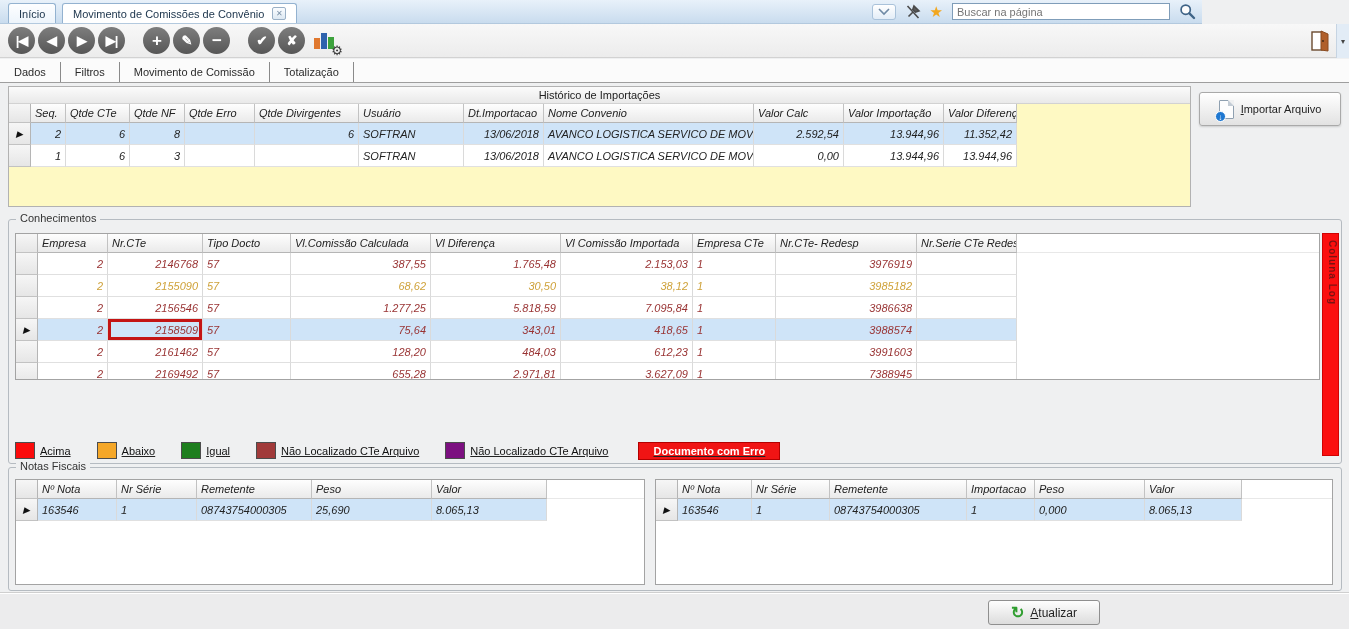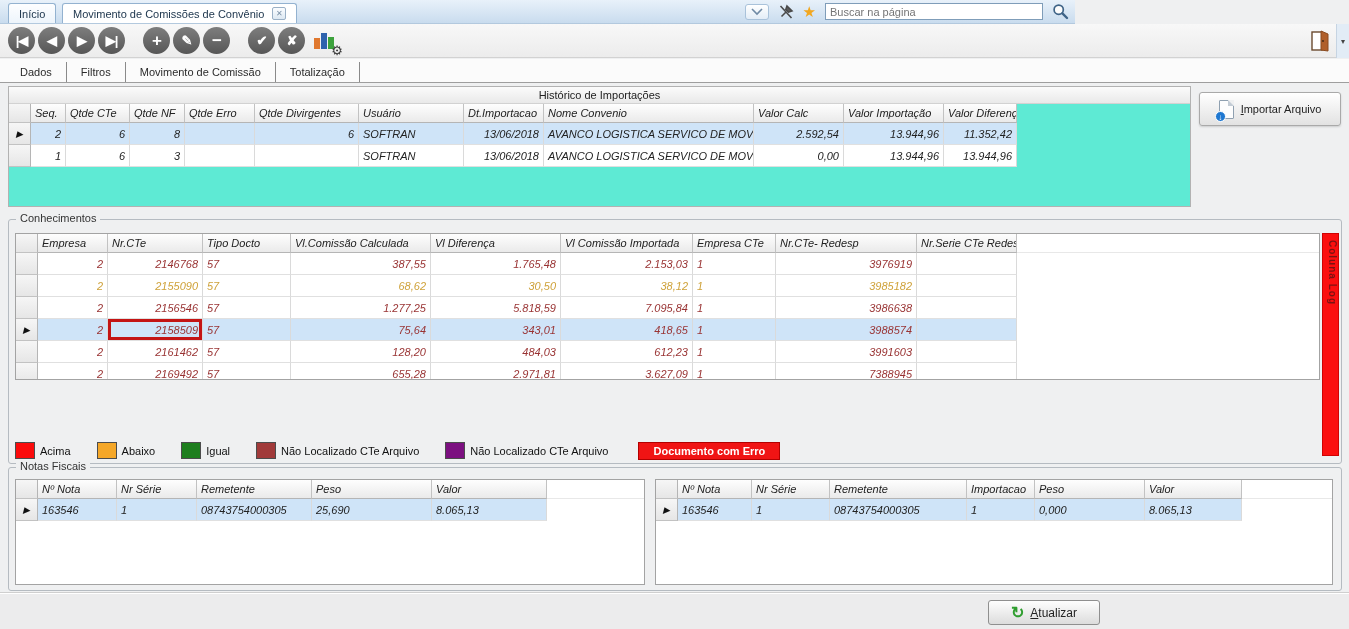--- a/index.html
+++ b/index.html
@@ -4,21 +4,21 @@
 <style>
   * { box-sizing: border-box; }
   body { margin:0; background:#d8d8d8; }
   #app {
     position:relative; width:1349px; height:629px; overflow:hidden;
     background:#eff0f1; font-family:"Liberation Sans",sans-serif;
     font-size:11px; color:#222;
   }
 
   
-  #titlebar { position:absolute; left:0; top:0; width:1075px; height:24px;
+  #titlebar { position:absolute; left:0; top:0; width:1202px; height:24px;
     background:linear-gradient(#e8f1fa,#c9dcee); border-bottom:1px solid #b3c9de; }
   .mdi-tab { position:absolute; bottom:0; height:20px; display:flex; align-items:center;
     padding:0 10px; border:1px solid #93b2d0; border-bottom:none;
     border-radius:3px 3px 0 0; color:#20384f; white-space:nowrap; cursor:default; }
   #mdi-tab-inicio { left:8px; background:linear-gradient(#fdfeff,#edf4fb); }
   #mdi-tab-movimento { left:62px; background:#fff; }
   .tab-close { margin-left:8px; width:14px; height:13px; border:1px solid #9ab0c6;
     border-radius:2px; background:linear-gradient(#fbfdff,#dde8f2); color:#7b91a7;
     font-size:8px; line-height:11px; text-align:center; }
   #top-right { position:absolute; right:6px; top:3px; display:flex; align-items:center; gap:9px; }
@@ -44,21 +44,21 @@
   .chart-ico .b3 { left:14px; height:12px; background:#3da23d; }
   .chart-ico .gear { position:absolute; right:-3px; bottom:-5px; font-size:13px; color:#3c3c3c; }
   #door-btn { position:absolute; right:18px; top:5px; cursor:pointer; }
   #overflow-strip { position:absolute; right:0; top:0; width:13px; height:34px;
     background:#e2ecf6; border-left:1px solid #c6d4e2; display:flex;
     align-items:center; justify-content:center; color:#444; font-size:8px; cursor:pointer; }
 
   
   #pagetabs { position:absolute; left:0; top:59px; width:1349px; height:24px;
     background:#fbfbfb; border-bottom:1px solid #9e9e9e; display:flex;
-    align-items:flex-end; padding-left:6px; }
+    align-items:flex-end; }
   .ptab { padding:4px 14px 4px; color:#2b2b2b; border-right:1px solid #8a8a8a; cursor:pointer; }
   .ptab.active { background:#fcfcfc; border:1px solid #979797; border-bottom:1px solid #fbfbfb;
     margin-bottom:-1px; border-radius:2px 2px 0 0; }
 
   
   table.grid { border-collapse:separate; border-spacing:0; table-layout:fixed; font-size:11px;font-style:italic; }
   table.grid th { background:linear-gradient(#fefefe,#eaeaea); border-right:1px solid #c2c2c2;
     border-bottom:1px solid #b5b5b5; padding:0 4px; height:19px; font-weight:normal;
     text-align:left; overflow:hidden; white-space:nowrap; cursor:pointer; }
   table.grid td { border-right:1px solid #dadada; border-bottom:1px solid #e0e0e0;
@@ -70,21 +70,21 @@
     border-bottom:none; cursor:default; }
   table.grid th.filler { border-bottom:1px solid #e8e8e8; }
   tr.selected td:not(.ind):not(.filler) { background:#cfe4f8; }
   .a-r { text-align:right; } .a-l { text-align:left; }
   tr.tone-acima td:not(.ind) { color:#993333; }
   tr.tone-abaixo td:not(.ind) { color:#cfa23a; }
   td.cell-highlight { box-shadow: inset 0 0 0 3px #c41414; }
 
   
   #historico-panel { position:absolute; left:8px; top:86px; width:1183px; height:121px;
-    background:#5eead4; border:1px solid #b2b2b2; overflow:hidden; }
+    background:#fef9c3; border:1px solid #b2b2b2; overflow:hidden; }
   #historico-title { height:17px; background:linear-gradient(#fbfbfb,#e9e9e9);
     border-bottom:1px solid #d2d2d2; text-align:center; line-height:17px; color:#222; }
   #importar-btn { position:absolute; left:1199px; top:92px; width:142px; height:34px;
     border:1px solid #a9a9a9; border-radius:3px; background:linear-gradient(#ffffff,#e2e2e2);
     display:flex; align-items:center; justify-content:center; gap:7px; font-size:11px;
     cursor:pointer; box-shadow:0 1px 2px rgba(0,0,0,.15); }
   .doc-ico { position:relative; width:15px; height:19px; background:#fdfdfd;
     border:1px solid #8fa0b0; border-radius:1px; }
   .doc-ico::before { content:""; position:absolute; right:-1px; top:-1px;
     border-style:solid; border-width:0 6px 6px 0; border-color:transparent #eff0f1 #c3ccd5 transparent; }
@@ -95,21 +95,21 @@
   
   .groupbox { position:absolute; border:1px solid #b5bbc1; border-radius:3px; }
   .group-label { position:absolute; top:-8px; left:7px; background:#eff0f1; padding:0 4px; color:#333; }
   #conhec-group { left:8px; top:219px; width:1334px; height:245px; }
   #conhec-grid-wrap { position:absolute; left:6px; top:13px; width:1305px; height:147px;
     border:1px solid #a3a3a3; background:#fff; overflow:hidden; }
   #coluna-log { position:absolute; right:2px; top:13px; width:17px; height:223px;
     background:#fb0f0f; border:1px solid #cf0303; writing-mode:vertical-rl;
     font-size:10px; font-weight:bold; color:#7b1313; padding-top:6px; letter-spacing:1px;
     cursor:pointer; }
-  #legend { position:absolute; left:6px; bottom:3px; height:19px; display:flex; align-items:center; }
+  #legend { position:absolute; left:6px; bottom:3px; height:19px; display:flex; align-items:center;text-decoration:underline; }
   .legend-swatch { width:20px; height:17px; border:1px solid #4c4c4c; margin-right:5px; }
   .legend-label { margin-right:26px; color:#111; }
   #error-badge { margin-left:4px; padding:2px 14px; font-weight:bold; color:#fff;
     border:1px solid #b30000; background:#f01414; }
 
   
   #notas-group { left:8px; top:467px; width:1334px; height:124px; }
   .nf-wrap { position:absolute; top:11px; height:106px; border:1px solid #a3a3a3;
     background:#fff; overflow:hidden; }
   #nf-left { left:6px; width:630px; }

